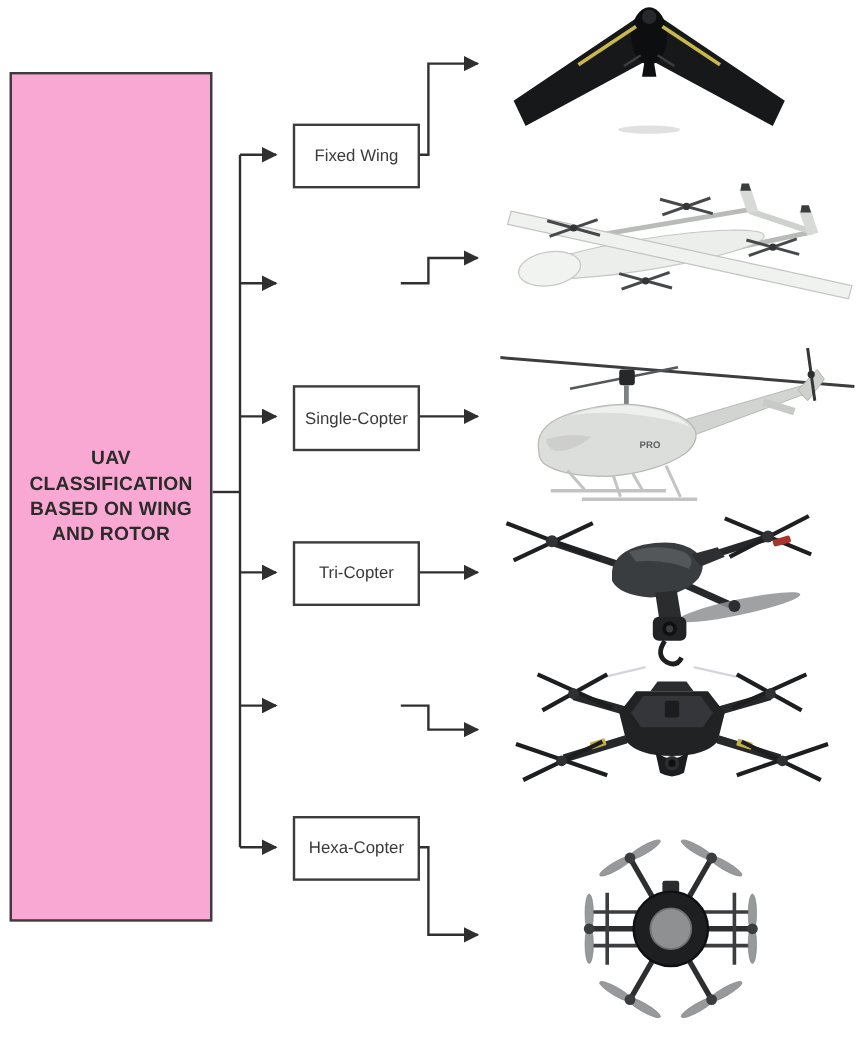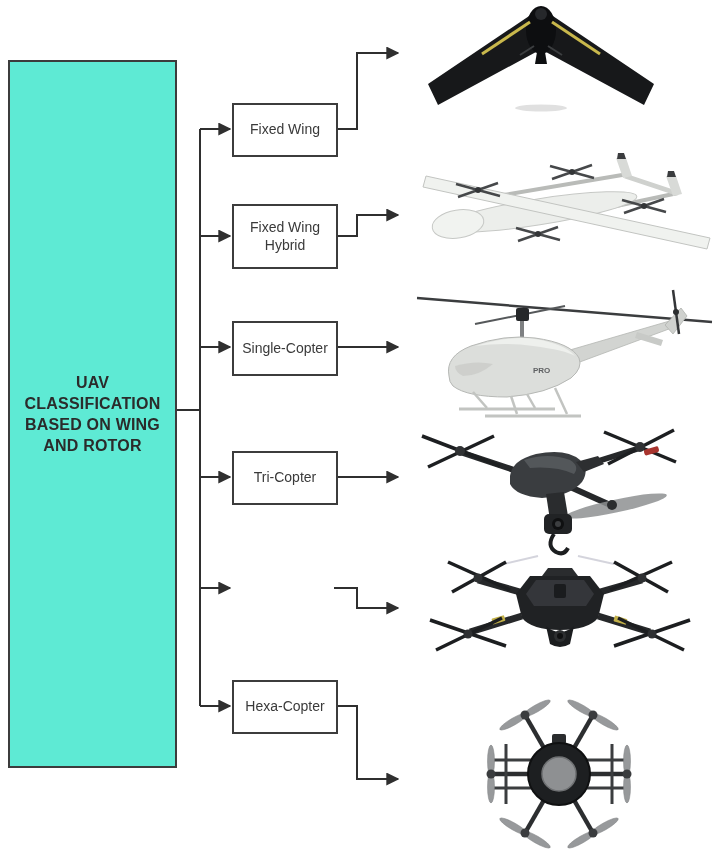--- a/index.html
+++ b/index.html
@@ -3,28 +3,28 @@
 <meta charset="utf-8">
 <style>
   html,body{margin:0;padding:0;background:#ffffff;}
   .stage{
     position:relative;width:720px;height:864px;background:#ffffff;overflow:hidden;
     font-family:"Liberation Sans","DejaVu Sans",sans-serif;
   }
   .connector-layer{position:absolute;left:0;top:0;width:720px;height:864px;pointer-events:none;}
   .root-box{
     position:absolute;left:8px;top:60px;width:165px;height:704px;
-    border:2px solid #3c3c3c;background:#5eead4;
+    border:2px solid #3c3c3c;background:#f9a8d4;
     display:flex;align-items:center;justify-content:center;text-align:center;
   }
   .root-box span{
     font-size:16px;font-weight:bold;color:#2b2b2b;line-height:1.32;letter-spacing:0.2px;
   }
   .cat-box{
-    position:absolute;left:232px;width:100px;
+    position:absolute;left:244px;width:100px;
     border:2px solid #3c3c3c;background:#ffffff;
     display:flex;align-items:center;justify-content:center;text-align:center;
     font-size:14px;color:#3a3a3a;line-height:1.25;padding:0 1px;
   }
   .cat-fixed-wing{top:103px;height:50px;}
   .cat-fixed-wing-hybrid{top:204px;height:61px;}
   .cat-single-copter{top:321px;height:51px;}
   .cat-tri-copter{top:451px;height:50px;}
   .cat-quad-copter{top:561px;height:51px;}
   .cat-hexa-copter{top:680px;height:50px;}
@@ -65,23 +65,20 @@
       <path d="M334,706 H357 V779 H398" marker-end="url(#arr)"></path>
     </g>
   </svg>
 
   <div class="root-box">
     <span>UAV CLASSIFICATION BASED ON WING AND ROTOR</span>
   </div>
 
   <div class="cat-box cat-fixed-wing">
     <span>Fixed Wing</span>
-  </div>
-  <div class="cat-box cat-fixed-wing-hybrid">
-    <span>Fixed Wing Hybrid</span>
   </div>
   <div class="cat-box cat-single-copter">
     <span>Single-Copter</span>
   </div>
   <div class="cat-box cat-tri-copter">
     <span>Tri-Copter</span>
   </div>
   <div class="cat-box cat-hexa-copter">
     <span>Hexa-Copter</span>
   </div>

